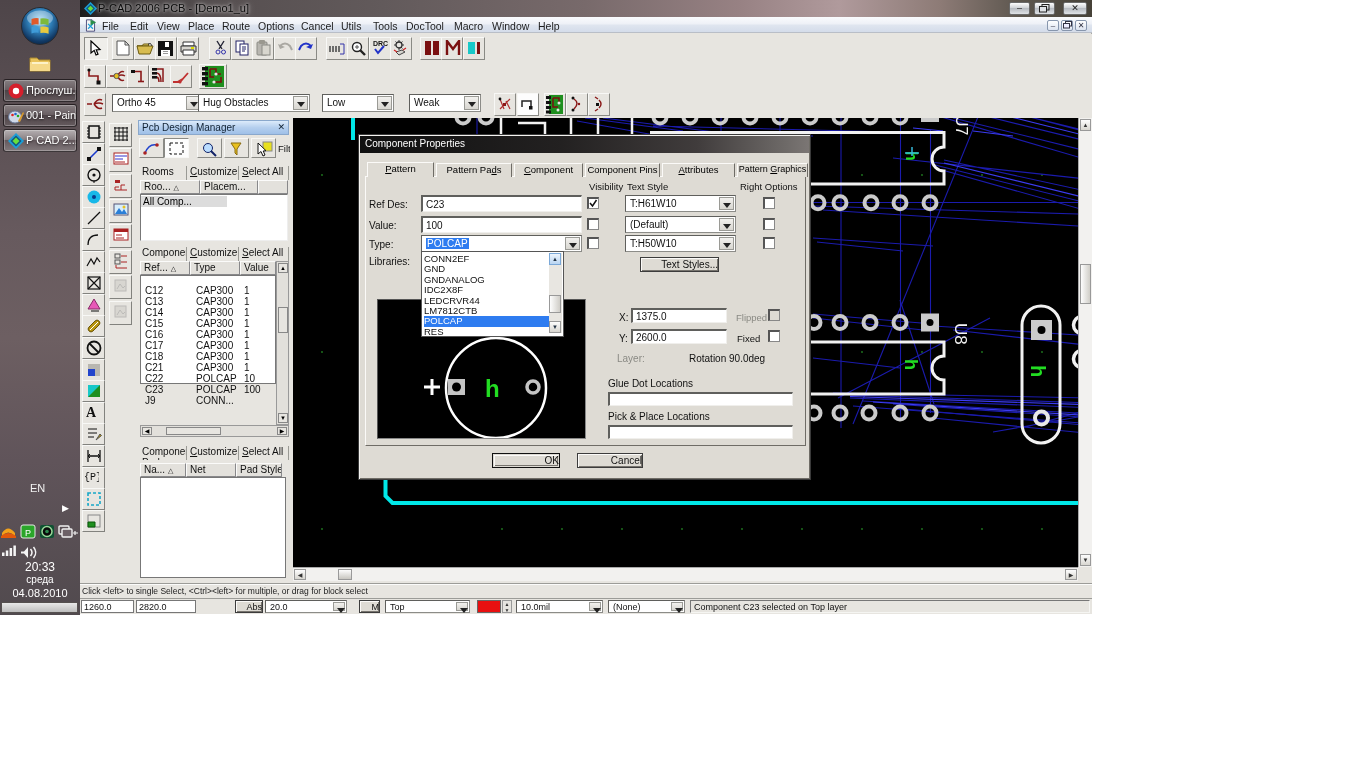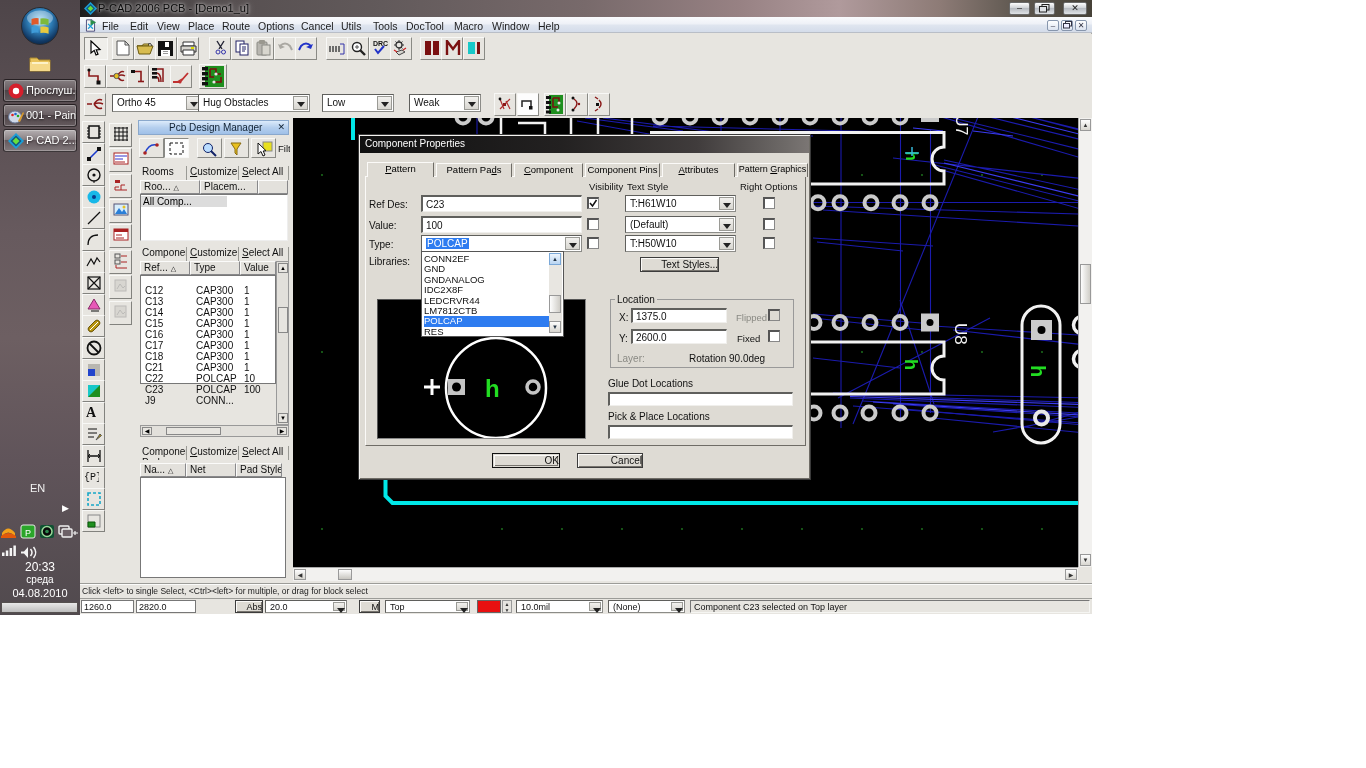--- a/index.html
+++ b/index.html
@@ -446,21 +446,21 @@
             <rect x="2" y="2" width="11" height="11" fill="#c8c6c0" stroke="#888"></rect>
             <path d="M4 11 l3-5 3 4 2-2" stroke="#888" fill="none"></path>
           </svg></div>
       <div class="pbtn" style="left:29px;top:183px;height:24px"><svg width="16" height="16" style="margin:2px 0 0 3px;opacity:.45">
             <rect x="2" y="2" width="11" height="11" fill="#c8c6c0" stroke="#888"></rect>
             <path d="M4 11 l3-5 3 4 2-2" stroke="#888" fill="none"></path>
           </svg></div>
           </div>
     <div id="panel" class="abs">
       <div class="abs" style="left:1px;top:2px;width:151px;height:15px;background:linear-gradient(180deg,#dcebfb,#b5cfee 50%,#9fc0e8);border:1px solid #8aa8cc;">
-        <span style="position:absolute;left:3px;top:1px;font-size:10px;color:#123;margin-left:27px;">Pcb Design Manager</span>
+        <span style="position:absolute;left:3px;top:1px;font-size:10px;color:#123;">Pcb Design Manager</span>
         <span style="position:absolute;right:3px;top:1px;font-size:9px;color:#123;">✕</span>
       </div>
       <div class="tbb" style="left:2px;top:20px;width:25px;height:20px"><svg width="18" height="15" style="margin:2px 0 0 3px">
             <path d="M2 12 Q6 2 14 4" fill="none" stroke="#2244cc" stroke-width="1.5"></path>
             <circle cx="2" cy="12" r="1.8" fill="#a22"></circle>
             <circle cx="14" cy="4" r="1.8" fill="#a22"></circle>
           </svg></div>
       <div class="tbb pressed" style="left:27px;top:20px;width:25px;height:20px;background:#fdfdfd"><svg width="18" height="15" style="margin:2px 0 0 3px">
             <rect x="2" y="2" width="13" height="11" fill="none" stroke="#111" stroke-dasharray="3 2"></rect>
           </svg></div>
@@ -720,23 +720,20 @@
       <div class="abs" style="left:62px;top:116px;width:143px;height:86px;background:#fff;border:1px solid #555;z-index:3;font-size:9.5px;color:#111;">
         <div style="position:absolute;left:2px;top:2px;line-height:10.4px;">CONN2EF<br>GND<br>GNDANALOG<br>IDC2X8F<br>LEDCRVR44<br>LM7812CTB<br><span style="display:block;width:126px;background:#2e7cf0;color:#fff;">POLCAP</span>RES</div>
         <div style="position:absolute;right:1px;top:1px;width:13px;height:80px;background:#e8e6e1;">
           <div style="position:absolute;left:0;top:0;width:12px;height:12px;background:linear-gradient(180deg,#eef5fd,#b9d5f2);border:1px solid #7aa8d8;font-size:6px;text-align:center;line-height:11px;color:#234;">▲</div>
           <div style="position:absolute;left:0;top:42px;width:12px;height:18px;background:linear-gradient(90deg,#fdfdfd,#cfcdc7);border:1px solid #999;"></div>
           <div style="position:absolute;left:0;bottom:0;width:12px;height:12px;background:linear-gradient(180deg,#fdfdfd,#d8d6d0);border:1px solid #999;font-size:6px;text-align:center;line-height:11px;color:#234;">▼</div>
         </div>
       </div>
       <div class="btn3d" style="left:281px;top:122px;width:79px;height:15px;line-height:14px;">Text Styles...</div>
 
-      <fieldset class="abs" style="left:251px;top:159px;width:184px;height:74px;border:1px solid #999;border-style:groove;font-size:10px;color:#111;padding:0;">
-        <legend style="margin-left:4px;padding:0 2px;font-size:10px;">Location</legend>
-      </fieldset>
       <div class="lbl" style="left:260px;top:177px;">X:</div>
       <div class="fld" style="left:272px;top:173px;width:96px;height:15px;">
           <span style="position:absolute;left:3px;top:1px">1375.0</span>
         </div>
       <div class="lbl" style="left:377px;top:177px;color:#8a8a84;font-size:9.5px;">Flipped</div>
       <div class="cb" style="left:409px;top:174px;background:#dedbd4;"></div>
       <div class="lbl" style="left:260px;top:198px;">Y:</div>
       <div class="fld" style="left:272px;top:194px;width:96px;height:15px;">
           <span style="position:absolute;left:3px;top:1px">2600.0</span>
         </div>

